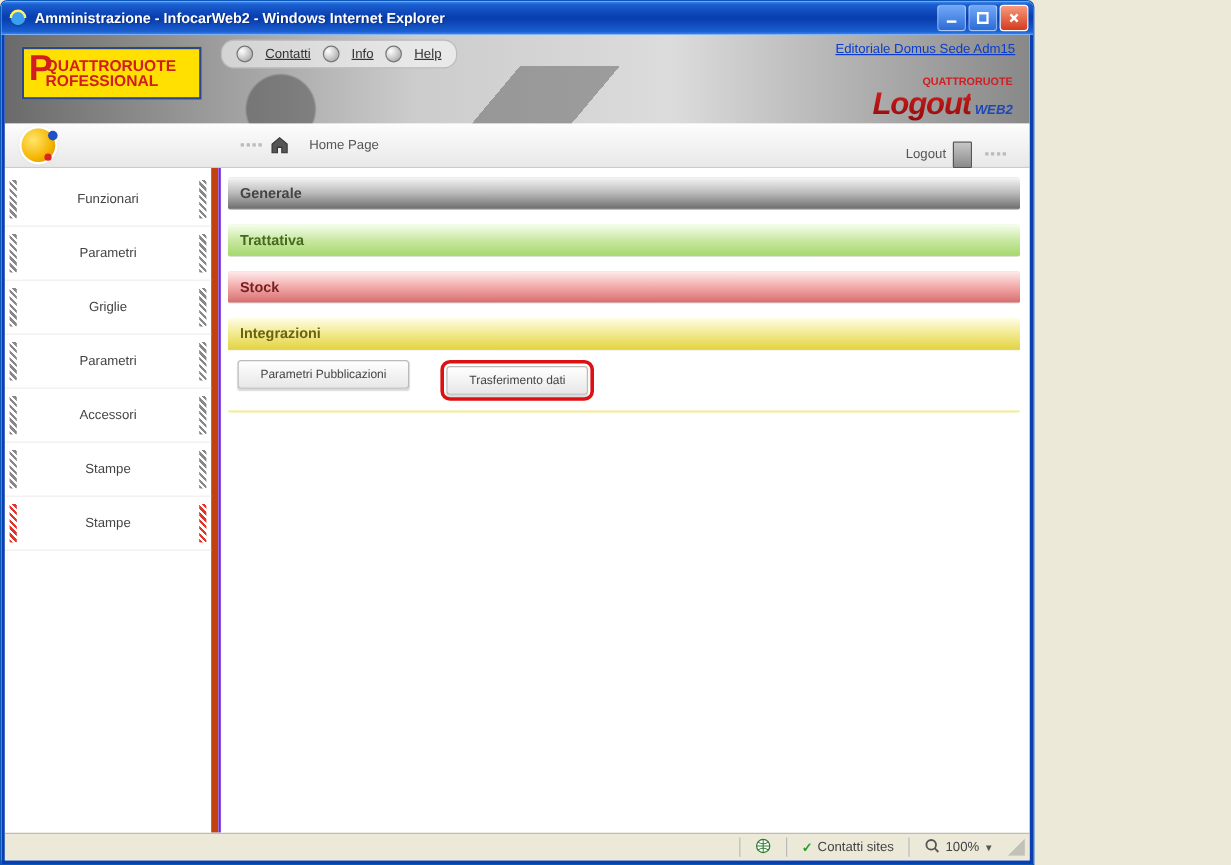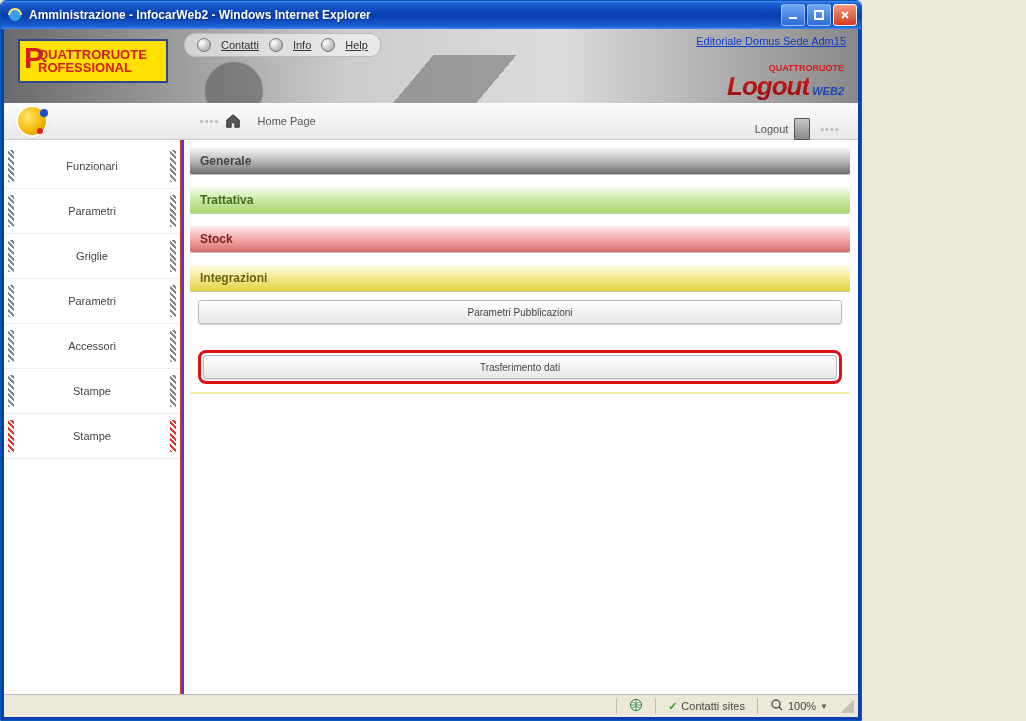--- a/index.html
+++ b/index.html
@@ -188,21 +188,21 @@
   }
   
   .main {
     flex:1;
     display:flex;
     overflow:hidden;
   }
   .sidebar {
     width:178px;
     background:#fff;
-    border-right:2px solid #c2410c;
+    border-right:6px solid #c2410c;
     padding-top:4px;
     box-sizing:border-box;
   }
   .side-item {
     height:44px;
     display:flex;
     align-items:center;
     position:relative;
     border-bottom:1px solid #eee;
   }
@@ -256,21 +256,20 @@
   .section.integrazioni .hdr {
     background: linear-gradient(to bottom,#fffde6,#f2e98f 50%,#e3d443);
     color:#6a6210;
   }
   .section.integrazioni .body {
     background:#fff;
     padding:8px;
     display:flex;
     gap:26px;
     border-bottom:2px solid #f2ec9f;
-    flex-direction:column;
   }
   .pill-btn {
     height:22px;
     padding: 0 18px;
     font-size:10px;
     display:flex;
     align-items:center;
     justify-content:center;
     border-radius:3px;
     border:1px solid #bbb;

